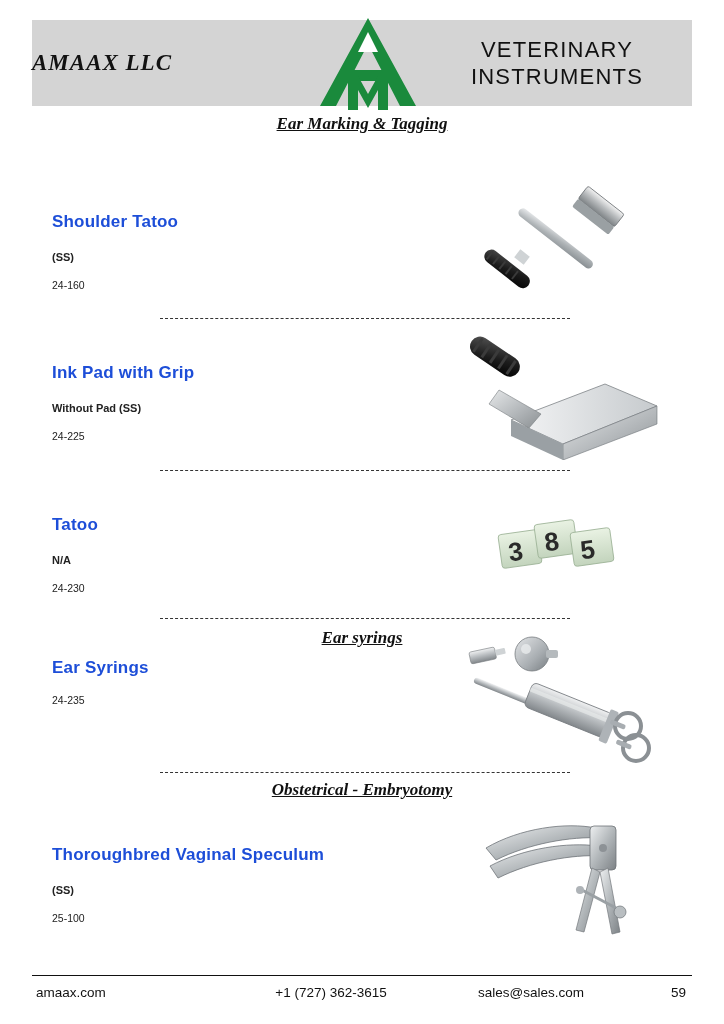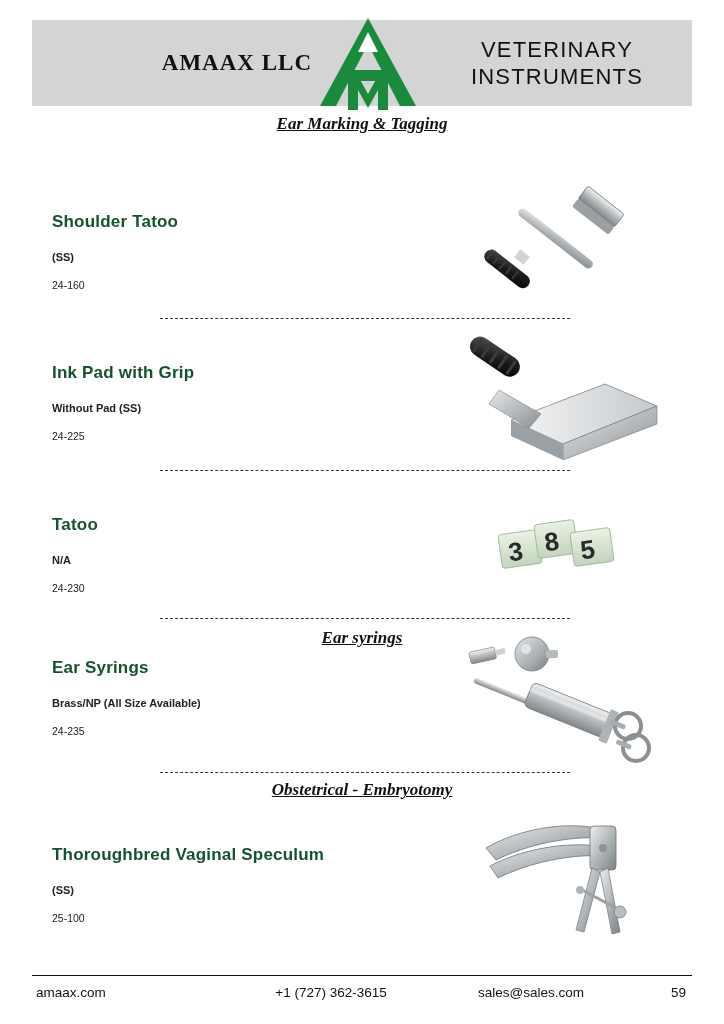--- a/index.html
+++ b/index.html
@@ -28,26 +28,27 @@
     left: 32px;
     top: 20px;
     width: 660px;
     height: 86px;
     background: #d4d4d4;
     display: flex;
     align-items: center;
   }
   .header-left {
     width: 280px;
-    text-align: right;
+    text-align: left;
     font-family: "Liberation Serif", serif;
     font-size: 23px;
     font-weight: bold;
     letter-spacing: 1px;
     color: #111;
+    font-style: italic;
   }
   .header-logo {
     width: 110px;
     display: flex;
     align-items: center;
     justify-content: center;
     position: relative;
   }
   .header-right {
     flex: 1;
@@ -86,21 +87,21 @@
 
   
   .product {
     position: absolute;
     left: 52px;
     width: 620px;
   }
   .p-name {
     font-size: 17px;
     font-weight: bold;
-    color: #14532d;
+    color: #1d4ed8;
     letter-spacing: .2px;
   }
   .p-sub {
     font-size: 11px;
     font-weight: bold;
     color: #222;
     margin-top: 19px;
   }
   .p-code {
     font-size: 10.5px;
@@ -288,21 +289,20 @@
       </g>
     </svg>
   </div>
 
   <div class="divider" style="top:618px;"></div>
 
   <div class="section-title t2">Ear syrings</div>
 
   <div class="product" style="top:658px;">
     <div class="p-name">Ear Syrings</div>
-    <div class="p-sub">Brass/NP (All Size Available)</div>
     <div class="p-code">24-235</div>
   </div>
   <div class="art" style="left:450px; top:630px;">
     <svg width="220" height="140" viewBox="0 0 220 140">
       <defs>
         <linearGradient id="syr" x1="0" y1="0" x2="0" y2="1">
           <stop offset="0%" stop-color="#f0f1f2"></stop>
           <stop offset="45%" stop-color="#bcc0c3"></stop>
           <stop offset="100%" stop-color="#82878b"></stop>
         </linearGradient>

